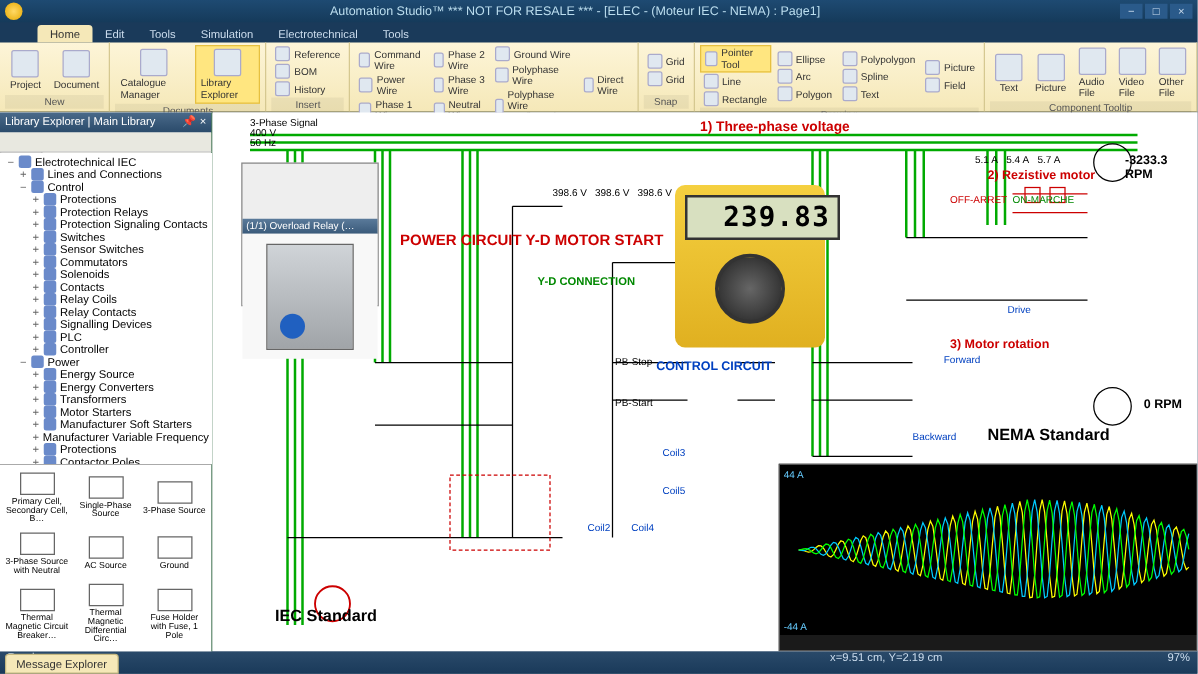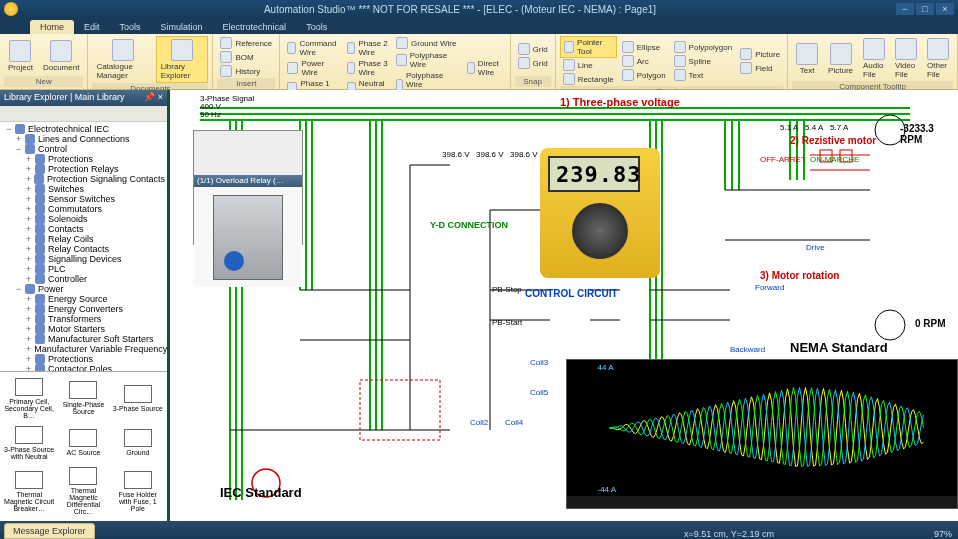--- a/index.html
+++ b/index.html
@@ -20,21 +20,21 @@
 .ribbon-group .items { flex: 1; display: flex; gap: 2px; align-items: center; }
 .ribbon-group .label { font-size: 8px; color: #555; text-align: center; background: rgba(0,0,0,0.05); padding: 1px; }
 .rbtn { display: flex; flex-direction: column; align-items: center; padding: 2px 4px; cursor: pointer; font-size: 8px; color: #333; }
 .rbtn .ico { width: 22px; height: 22px; background: #e0e8f0; border: 1px solid #aac; border-radius: 2px; margin-bottom: 1px; }
 .rbtn.sm { flex-direction: row; padding: 1px 3px; }
 .rbtn.sm .ico { width: 12px; height: 12px; margin: 0 3px 0 0; }
 .rcol { display: flex; flex-direction: column; }
 .rbtn.highlight { background: #ffe680; border: 1px solid #e6c040; }
 
 .workspace { height: 431px; display: flex; background: #fff; }
-.leftpanel { width: 170px; background: #f5f5f0; border-right: 3px solid #14532d; display: flex; flex-direction: column; }
+.leftpanel { width: 170px; background: #f5f5f0; border-right: 1px solid #14532d; display: flex; flex-direction: column; }
 .panel-header { height: 16px; background: linear-gradient(#4a6a8a, #2a4a6a); color: #fff; font-size: 9px; padding: 2px 4px; display: flex; justify-content: space-between; }
 .panel-tabs { height: 16px; background: #e8e8e0; display: flex; font-size: 9px; border-bottom: 1px solid #ccc; }
 .panel-tab { padding: 2px 6px; cursor: pointer; margin-top: 16px; }
 .panel-tab.active { background: #fff; border: 1px solid #aaa; border-bottom: none; }
 .tree { flex: 1; overflow: auto; font-size: 9px; padding: 2px; background: #fff; }
 .tree-item { display: flex; align-items: center; padding: 0 0 0 4px; cursor: pointer; white-space: nowrap; }
 .tree-item .exp { width: 9px; color: #666; }
 .tree-item .ticon { width: 10px; height: 10px; background: #6a8aca; border-radius: 2px; margin-right: 3px; }
 .tree-item.d1 { padding-left: 14px; }
 .tree-item.d2 { padding-left: 24px; }
@@ -51,28 +51,28 @@
 .anno.sm { font-size: 8px; font-weight: normal; }
 
 .overload-popup { position: absolute; top: 40px; left: 23px; width: 110px; height: 115px; background: #eee; border: 1px solid #888; }
 .overload-popup .head { height: 12px; background: linear-gradient(#5a7a9a, #3a5a7a); color: #fff; font-size: 8px; padding: 1px 3px; margin-top: 44px; }
 .overload-popup .body { height: 100px; background: #f8f8f8; display: flex; align-items: center; justify-content: center; }
 .relay-img { width: 70px; height: 85px; background: linear-gradient(#d0d4d8, #a0a4a8); border: 1px solid #666; position: relative; }
 .relay-img::before { content: ""; position: absolute; top: 55px; left: 10px; width: 20px; height: 20px; background: #2060c0; border-radius: 50%; }
 
 .meter { position: absolute; top: 58px; left: 370px; width: 120px; height: 170px; }
 .meter .face { width: 120px; height: 130px; background: linear-gradient(#f5d040, #e0b020); border-radius: 8px; position: relative; }
-.meter .lcd { position: absolute; top: 8px; left: 8px; width: 92px; height: 36px; background: #d8e0c0; border: 2px solid #333; font-family: monospace; font-size: 22px; font-weight: bold; padding: 4px 6px; letter-spacing: 1px; }
+.meter .lcd { position: absolute; top: 8px; left: 8px; width: 124px; height: 36px; background: #d8e0c0; border: 2px solid #333; font-family: monospace; font-size: 22px; font-weight: bold; text-align: right; padding: 4px 6px; letter-spacing: 1px; }
 .meter .dial { position: absolute; top: 55px; left: 32px; width: 56px; height: 56px; background: radial-gradient(#666, #222); border-radius: 50%; border: 3px solid #333; }
 
-.plotter { position: absolute; bottom: 12px; right: 0; width: 392px; height: 150px; background: #1a1a1a; border: 1px solid #555; }
+.plotter { position: absolute; bottom: 0; right: 0; width: 335px; height: 150px; background: #1a1a1a; border: 1px solid #555; }
 .plotter .head { height: 12px; background: linear-gradient(#4a6a8a, #2a4a6a); color: #fff; font-size: 8px; padding: 1px 3px; display: flex; justify-content: space-between; }
 .plotter .wave { width: 100%; height: 136px; background: #000; }
 
-.statusbar { height: 18px; background: linear-gradient(#2a4a6a, #1a3a5a); color: #cde; display: flex; align-items: flex-end; font-size: 9px; padding: 0 6px; }
+.statusbar { height: 18px; background: linear-gradient(#2a4a6a, #1a3a5a); color: #cde; display: flex; align-items: flex-start; font-size: 9px; padding: 0 6px; gap: 20px; }
 .statusbar .left { flex: 1; }
 .msg-explorer { position: absolute; bottom: 0; left: 4px; background: #f5e8b8; color: #333; font-size: 9px; padding: 2px 8px; border: 1px solid #c5b880; border-radius: 3px 3px 0 0; }
 </style>
 </head>
 <body>
 
 <div class="titlebar">
   <div class="logo"></div>
   <div class="title">Automation Studio™  *** NOT FOR RESALE ***  - [ELEC -   (Moteur IEC - NEMA) : Page1]</div>
   <div class="winbtns">
@@ -521,20 +521,21 @@
         <rect x="650" y="60" width="12" height="12"></rect>
           <rect x="670" y="60" width="12" height="12"></rect>
       </g>
 
       <circle cx="96" cy="393" r="14" fill="none" stroke="#c00" stroke-width="1.5"></circle>
     </svg>
 
     <div class="anno red" style="top:6px;left:390px;font-size:11px">1) Three-phase voltage</div>
     <div class="anno red" style="top:45px;left:620px;font-size:10px">2) Rezistive motor</div>
     <div class="anno red" style="top:180px;left:590px;font-size:10px">3) Motor rotation</div>
+    <div class="anno red" style="top:95px;left:150px;font-size:12px">POWER CIRCUIT Y-D MOTOR START</div>
     <div class="anno" style="top:130px;left:260px;font-size:9px;color:#080">Y-D CONNECTION</div>
     <div class="anno blue" style="top:198px;left:355px;font-size:10px">CONTROL CIRCUIT</div>
     <div class="anno black" style="top:395px;left:50px">IEC Standard</div>
     <div class="anno black" style="top:250px;left:620px">NEMA Standard</div>
     <div class="anno" style="top:33px;left:730px;font-size:10px;color:#000">-3233.3 RPM</div>
     <div class="anno" style="top:228px;left:745px;font-size:10px;color:#000">0 RPM</div>
     <div class="anno red sm" style="top:65px;left:590px">OFF-ARRET</div>
     <div class="anno sm" style="top:65px;left:640px;color:#080">ON-MARCHE</div>
     <div class="anno sm blue" style="top:193px;left:585px">Forward</div>
     <div class="anno sm blue" style="top:255px;left:560px">Backward</div>

